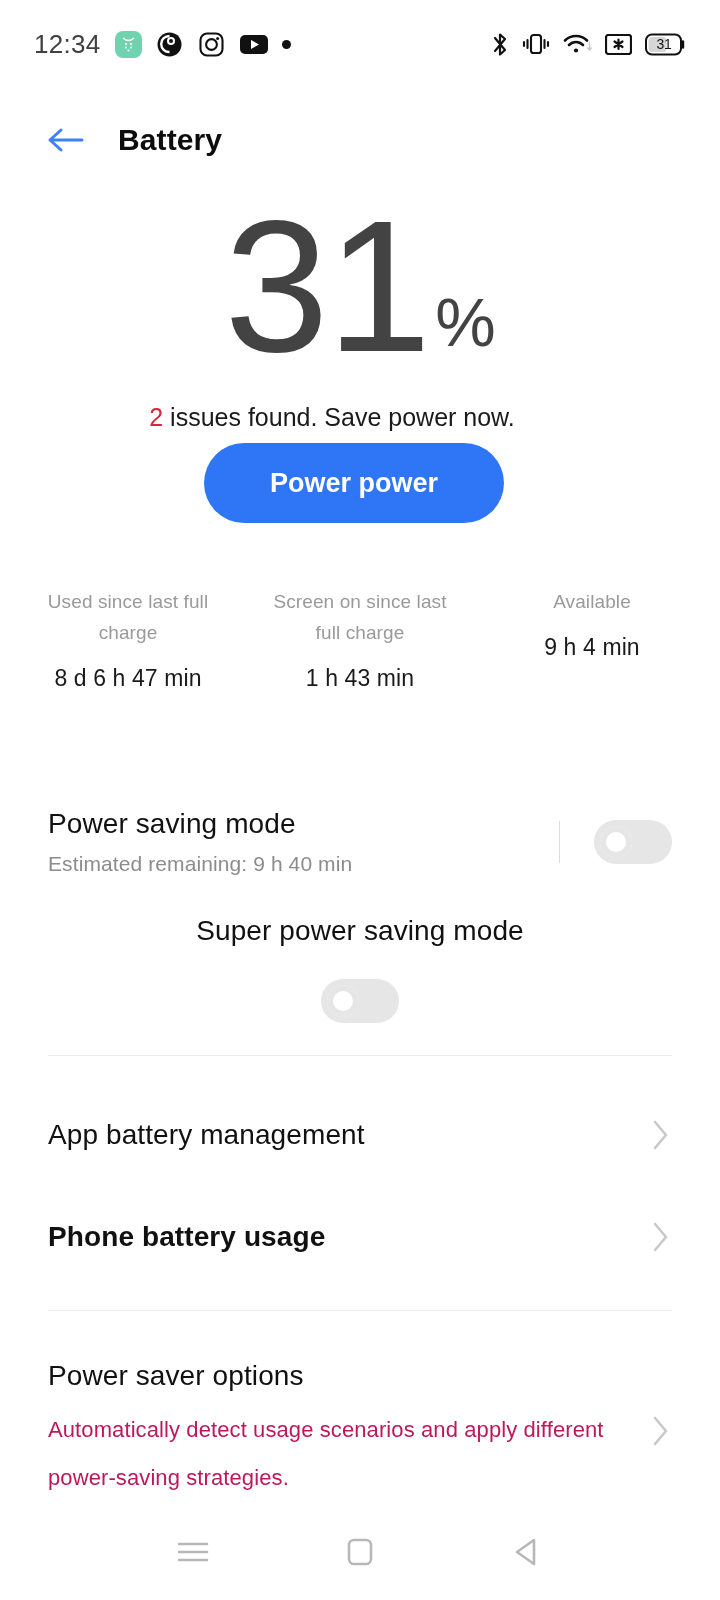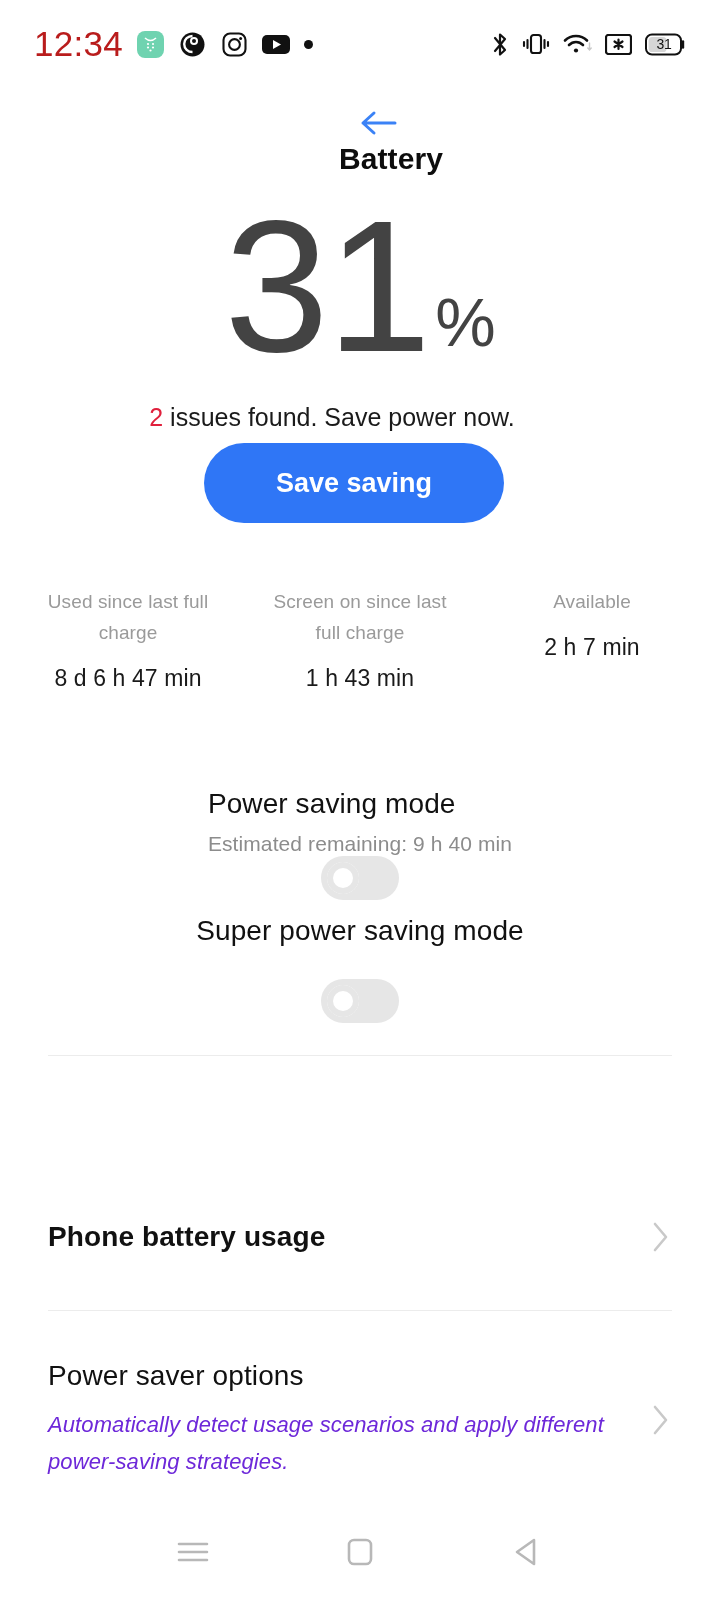--- a/index.html
+++ b/index.html
@@ -11,21 +11,21 @@
     overflow:hidden;
   }
   .screen { position:relative; width:720px; height:1600px; background:#fff; }
 
   
   .status-bar {
     position:absolute; top:0; left:0; width:720px; height:88px;
     display:flex; align-items:center; padding:0 34px;
   }
   .sb-left { display:flex; align-items:center; gap:14px; }
-  .sb-time { font-size:35px; color:#b91c1c; letter-spacing:0.3px; }
+  .sb-time { font-size:26px; color:#404040; letter-spacing:0.3px; }
   .sb-right { margin-left:auto; display:flex; align-items:center; gap:13px; }
 
   .ic-app-green {
     width:27px; height:27px; border-radius:8px; background:#6fd3b0;
     display:flex; align-items:center; justify-content:center;
   }
   .ic-app-green svg { display:block; }
   .ic-dark { width:28px; height:28px; display:flex; align-items:center; justify-content:center; }
   .ic-dark svg { display:block; }
   .sb-dot { width:9px; height:9px; border-radius:50%; background:#111; }
@@ -34,21 +34,21 @@
   .batt-wrap { position:relative; display:flex; align-items:center; }
   .batt-num {
     position:absolute; left:0; top:0; width:38px; height:22px;
     display:flex; align-items:center; justify-content:center;
     font-size:14px; color:#111; letter-spacing:-0.3px;
   }
 
   
   .header {
     position:absolute; top:104px; left:0; width:720px; height:72px;
-    display:flex; align-items:center; padding-left:38px;flex-direction:column;
+    display:flex; align-items:center; padding-left:38px;
   }
   .back-btn { width:56px; height:56px; display:flex; align-items:center; justify-content:center; }
   .back-btn svg { display:block; }
   .header-title {
     font-size:30px; font-weight:bold; color:#0d0d0d; margin-left:24px; letter-spacing:0.1px;
   }
 
   
   .pct-block {
     position:absolute; top:206px; left:0; width:720px;
@@ -86,21 +86,21 @@
   }
   .stat-value {
     font-size:23px; color:#1a1a1a; margin-top:17px; letter-spacing:0.1px;
   }
 
   
   .toggle-row {
     position:absolute; left:0; width:720px; height:108px;
     display:flex; align-items:center; padding:0 48px;
   }
-  .row-psm { top:788px;flex-direction:column; }
+  .row-psm { top:788px; }
   .row-spsm { top:915px;flex-direction:column; }
   .row-text { flex:1; }
   .row-title { font-size:28px; color:#111; letter-spacing:0.1px; }
   .row-sub { font-size:21px; color:#8c8c8c; margin-top:12px; letter-spacing:0.1px; }
   .row-divider {
     width:1px; height:42px; background:#dcdcdc; margin-right:34px;
   }
   .switch {
     width:78px; height:44px; border-radius:22px; background:#e6e6e6;
     position:relative; flex:0 0 auto; cursor:pointer;
@@ -134,21 +134,21 @@
   .chev { width:22px; height:38px; flex:0 0 auto; }
   .chev svg { display:block; }
 
   .opt-row {
     position:absolute; top:1360px; left:0; width:720px;
     display:flex; align-items:center; padding:0 48px; cursor:pointer;
   }
   .opt-text { flex:1; padding-right:40px; }
   .opt-title { font-size:28px; color:#111; letter-spacing:0.1px; }
   .opt-sub {
-    font-size:22px; color:#6d28d9; margin-top:14px; line-height:37px; letter-spacing:0.1px;font-style:italic;
+    font-size:22px; color:#be185d; margin-top:14px; line-height:48px; letter-spacing:0.1px;
   }
 
   
   .navbar {
     position:absolute; bottom:0; left:0; width:720px; height:96px;
     display:flex; align-items:center; justify-content:space-around;
     padding:0 110px;
   }
   .nav-btn { width:70px; height:70px; display:flex; align-items:center; justify-content:center; cursor:pointer; }
   .nav-btn svg { display:block; }
@@ -255,34 +255,34 @@
 
   <div class="pct-block">
     <span class="pct-num">31</span>
     <span class="pct-sign">%</span>
   </div>
 
   <div class="issues">
     <span class="issues-count">2</span><span> issues found. Save power now.</span>
   </div>
 
-  <button class="save-btn">Save saving</button>
+  <button class="save-btn">Power power</button>
 
   <div class="stats">
     <div class="stat">
       <div class="stat-label">Used since last full charge</div>
       <div class="stat-value">8 d 6 h 47 min</div>
     </div>
     <div class="stat">
       <div class="stat-label">Screen on since last full charge</div>
       <div class="stat-value">1 h 43 min</div>
     </div>
     <div class="stat">
       <div class="stat-label">Available</div>
-      <div class="stat-value">2 h 7 min</div>
+      <div class="stat-value">9 h 4 min</div>
     </div>
   </div>
 
   <div class="toggle-row row-psm">
     <div class="row-text">
       <div class="row-title">Power saving mode</div>
       <div class="row-sub">Estimated remaining:  9 h 40 min</div>
     </div>
     <div class="row-divider"></div>
     <div class="switch">
@@ -294,20 +294,28 @@
     <div class="row-text">
       <div class="row-title">Super power saving mode</div>
     </div>
     <div class="switch">
       <div class="knob"></div>
     </div>
   </div>
 
   <div class="hr hr1"></div>
 
+  <div class="nav-row nav-app">
+    <div class="nav-title">App battery management</div>
+    <span class="chev">
+      <svg width="22" height="38" viewBox="0 0 22 38">
+        <path d="M5 6 L16 19 L5 32" fill="none" stroke="#c9c9c9" stroke-width="2.6" stroke-linecap="round" stroke-linejoin="round"></path>
+      </svg>
+    </span>
+  </div>
 
   <div class="nav-row nav-phone">
     <div class="nav-title">Phone battery usage</div>
     <span class="chev">
       <svg width="22" height="38" viewBox="0 0 22 38">
         <path d="M5 6 L16 19 L5 32" fill="none" stroke="#c9c9c9" stroke-width="2.6" stroke-linecap="round" stroke-linejoin="round"></path>
       </svg>
     </span>
   </div>
 

